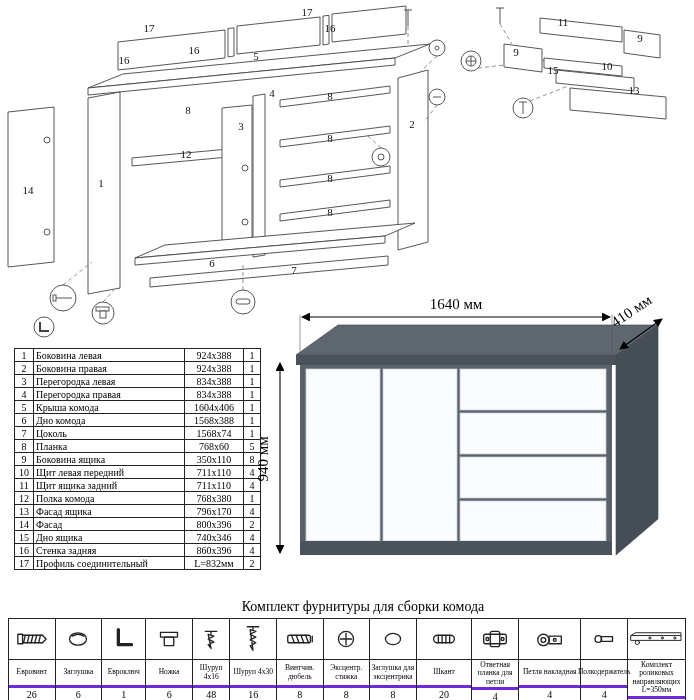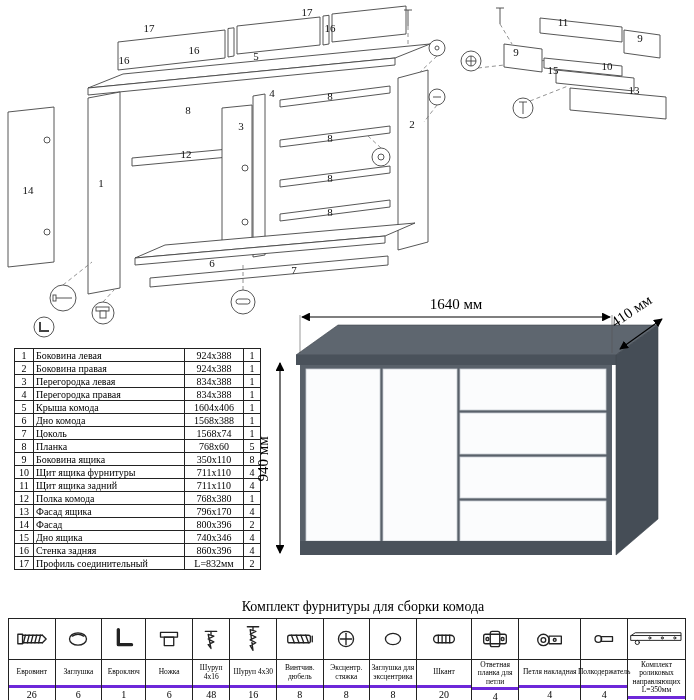--- a/index.html
+++ b/index.html
@@ -211,21 +211,21 @@
         <td class="c-qty">5</td>
       </tr>
       <tr>
         <td class="c-num">9</td>
         <td class="c-name">Боковина ящика</td>
         <td class="c-size">350x110</td>
         <td class="c-qty">8</td>
       </tr>
       <tr>
         <td class="c-num">10</td>
-        <td class="c-name">Щит ящика фурнитуры</td>
+        <td class="c-name">Щит левая передний</td>
         <td class="c-size">711x110</td>
         <td class="c-qty">4</td>
       </tr>
       <tr>
         <td class="c-num">11</td>
         <td class="c-name">Щит ящика задний</td>
         <td class="c-size">711x110</td>
         <td class="c-qty">4</td>
       </tr>
       <tr>

